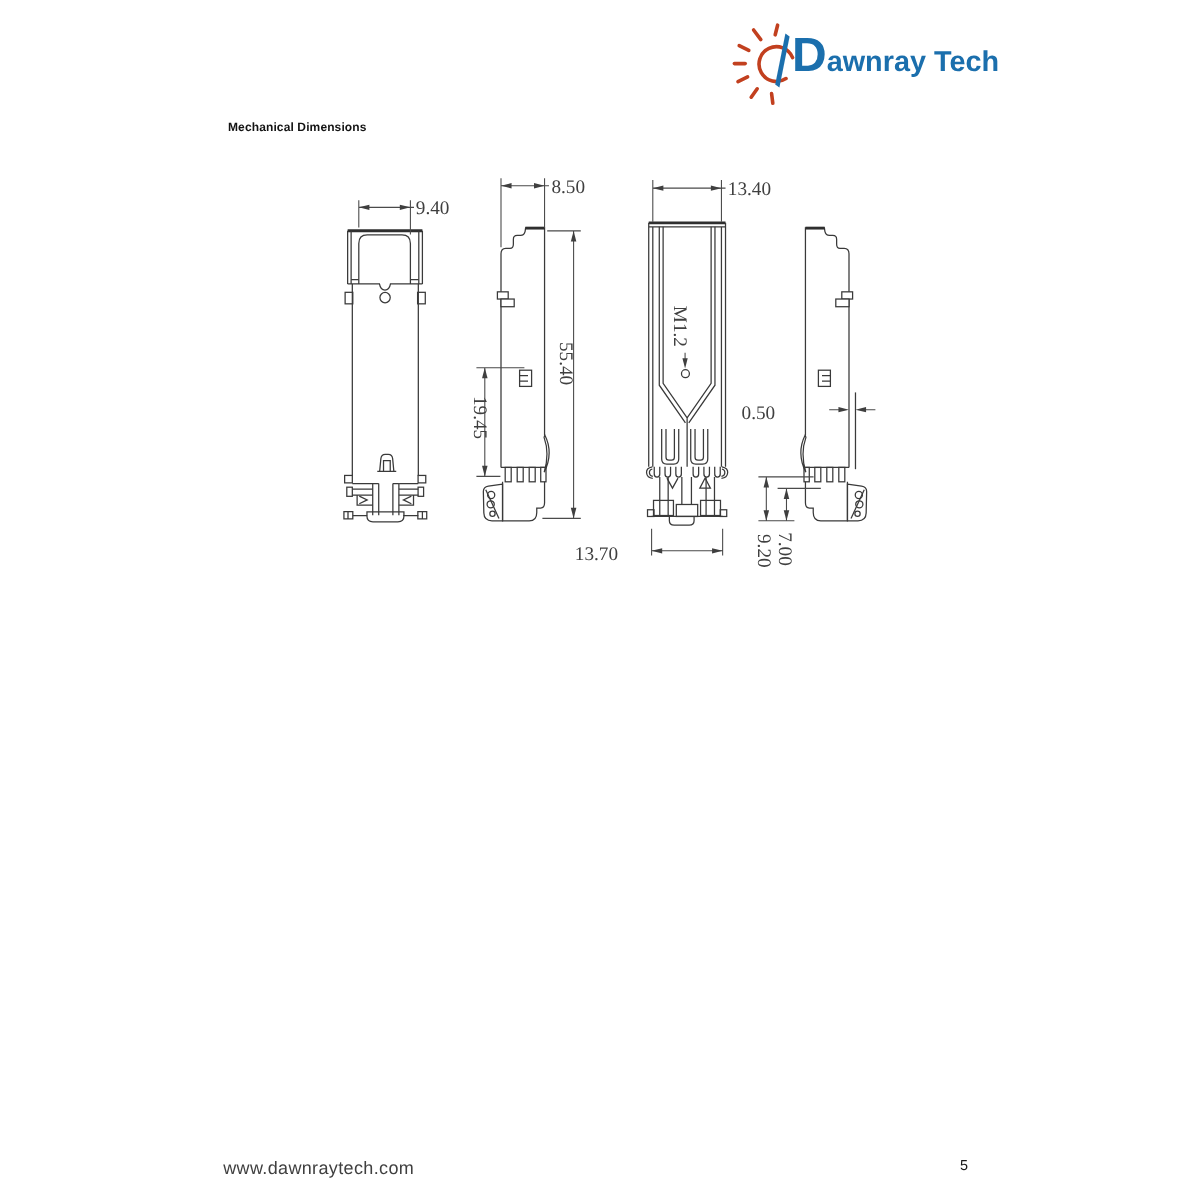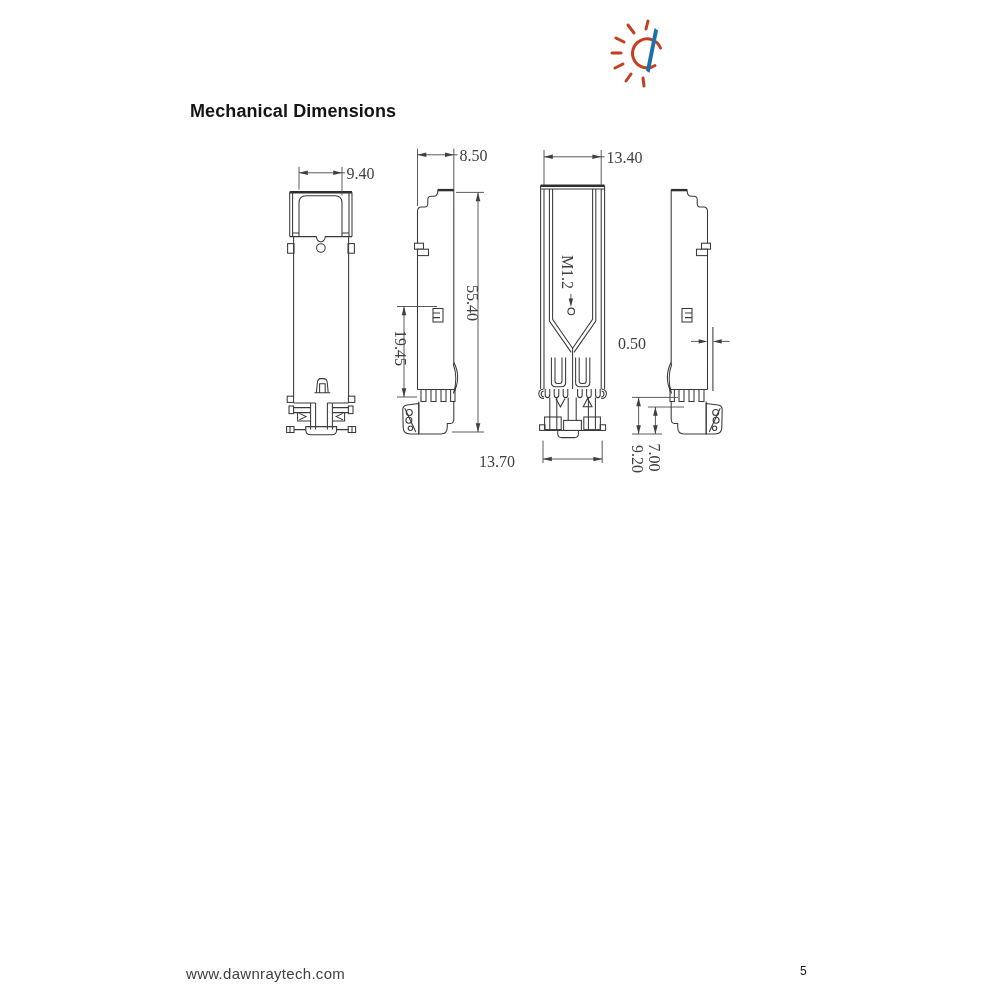--- a/index.html
+++ b/index.html
@@ -2,21 +2,21 @@
 <html><head>
 <meta charset="utf-8">
 <style>
   html,body{margin:0;padding:0;}
   body{
     width:1000px;height:1000px;background:#ffffff;position:relative;
     font-family:"Liberation Sans",sans-serif;overflow:hidden;
   }
   .page-heading{
     position:absolute;left:190px;top:101px;
-    font-size:18px;font-weight:bold;color:#141414;letter-spacing:.1px;
+    font-size:10px;font-weight:bold;color:#141414;letter-spacing:.1px;
   }
   .logo{position:absolute;left:608px;top:16px;width:250px;height:80px;}
   .logo-sun{position:absolute;left:0;top:0;}
   .wordmark{
     position:absolute;left:52px;top:8px;width:200px;
     font-weight:bold;font-size:24px;line-height:44px;color:#1b6fad;
     font-family:"Liberation Sans",sans-serif;white-space:nowrap;
   }
   .wordmark::first-letter{font-size:40px;}
   .drawing-wrap{position:absolute;left:270px;top:130px;width:500px;height:360px;}
@@ -48,20 +48,21 @@
       <line x1="26" y1="17" x2="20" y2="9"></line>
       <line x1="16" y1="26" x2="8" y2="22"></line>
       <line x1="13" y1="37" x2="4" y2="37"></line>
       <line x1="15" y1="48" x2="7" y2="52"></line>
       <line x1="23" y1="58" x2="18" y2="65"></line>
       <line x1="35" y1="62" x2="36" y2="70"></line>
     </g>
 
     <polygon points="46.5,12 50,14.5 41.5,57 38,54.5" fill="#1b6fad"></polygon>
   </svg>
+  <div class="wordmark">Dawnray Tech</div>
 </div>
 
 <div class="page-heading">Mechanical Dimensions</div>
 
 <div class="drawing-wrap">
 <svg width="500" height="360" viewBox="270 130 500 360" xmlns="http://www.w3.org/2000/svg" xmlns:xlink="http://www.w3.org/1999/xlink">
   <defs>
 
     <g id="v2body">
       <path class="ln" d="M453.8,362.5 V190 H438 L437.6,192.8 Q436.8,196.2 433.8,196.2 H431 Q427.8,196.2 427.8,199.5 V203.5 Q427.8,207 425,207 H421.5 Q417.5,207 417.5,211.5 V389.5"></path>

